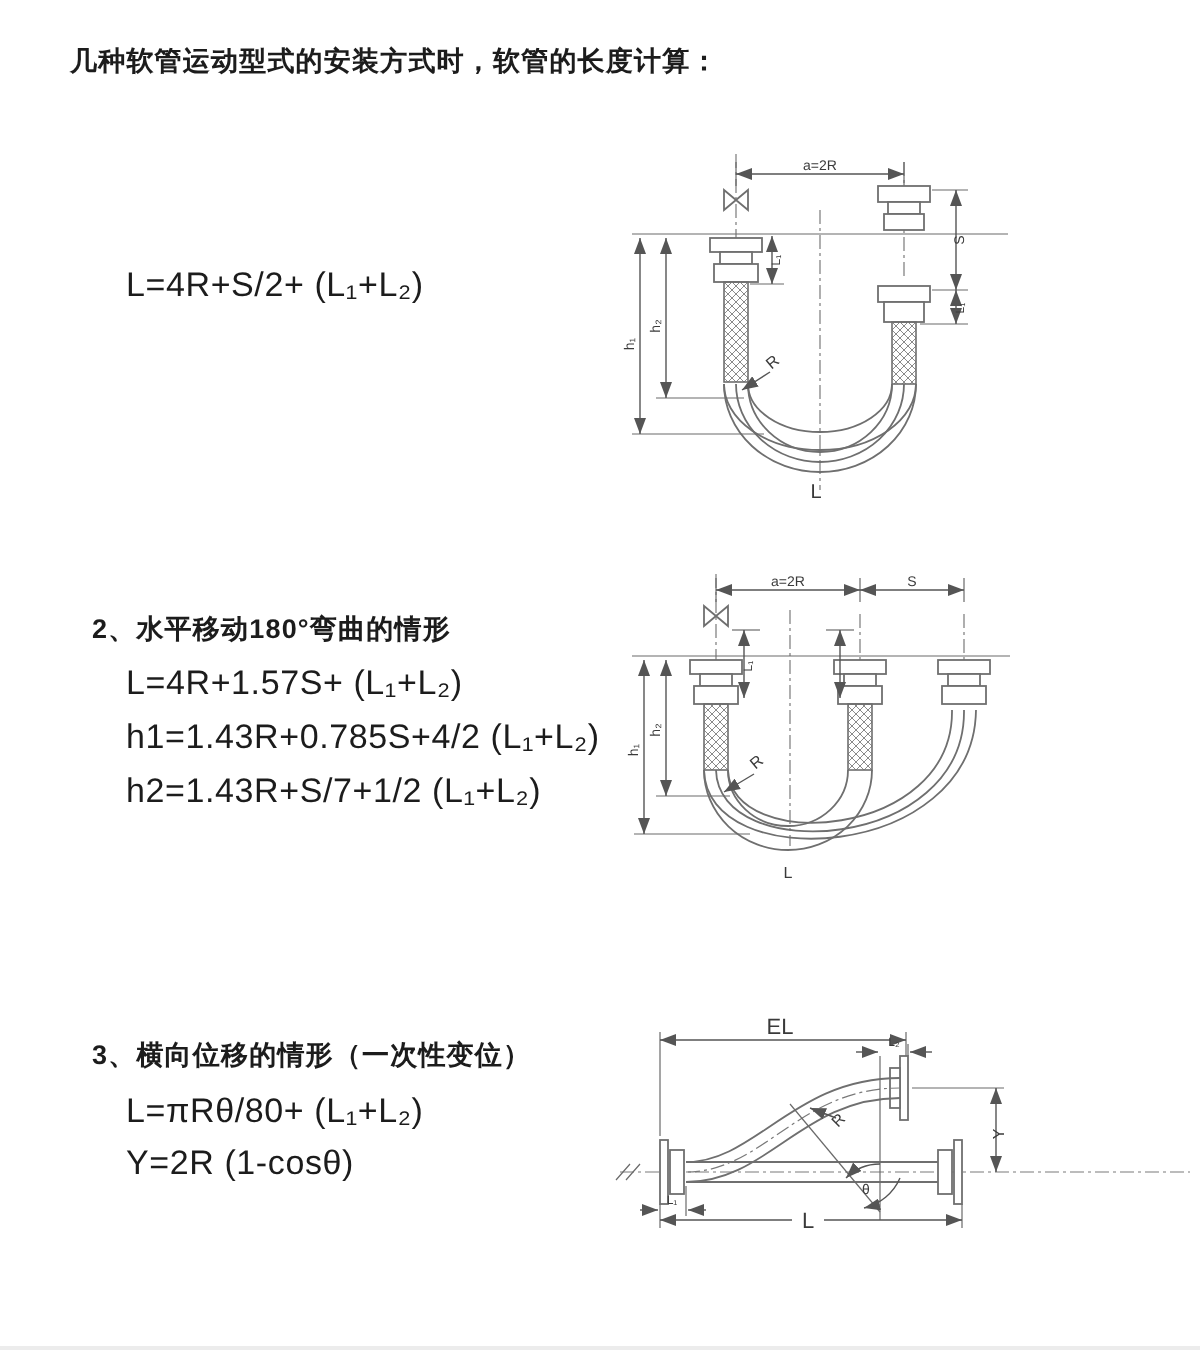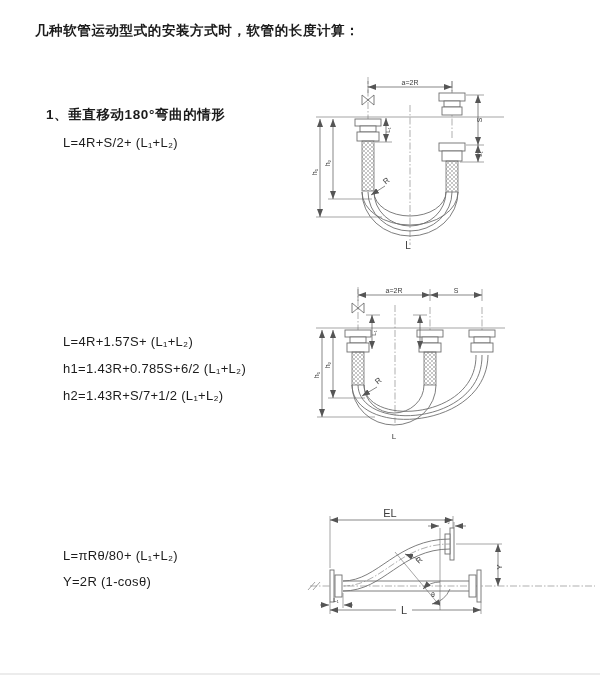--- a/index.html
+++ b/index.html
@@ -8,52 +8,53 @@
     font-family:"Liberation Sans","DejaVu Sans",sans-serif;color:#1c1c1c;
     overflow:hidden;
   }
   .doc-title{
     position:absolute;left:35px;top:22px;
     font-size:13.5px;font-weight:bold;letter-spacing:.6px;white-space:nowrap;
   }
   .sec-heading{
     position:absolute;font-size:13.5px;font-weight:bold;letter-spacing:.6px;white-space:nowrap;
   }
-  .formula-block{position:absolute;font-size:13px;letter-spacing:.3px;}
+  .formula-block{position:absolute;font-size:17px;letter-spacing:.3px;}
   .formula{white-space:nowrap;}
   .fb1 .formula{height:26.5px;line-height:26.5px;}
   .fb2 .formula{height:27px;line-height:27px;}
   .fb3 .formula{height:26px;line-height:26px;}
   svg{position:absolute;overflow:visible;}
   svg text{fill:#3a3a3a;font-family:"Liberation Sans","DejaVu Sans",sans-serif;}
   .geo{stroke:#6f6f6f;stroke-width:.9;fill:none;}
   .fit{stroke:#6f6f6f;stroke-width:.9;fill:#ffffff;}
   .dim{stroke:#555;stroke-width:.7;fill:none;}
   .cl{stroke:#7a7a7a;stroke-width:.6;fill:none;stroke-dasharray:7 2 1.5 2;}
   .ext{stroke:#6a6a6a;stroke-width:.6;fill:none;}
   .page-edge{position:absolute;left:0;bottom:0;width:100%;height:2px;background:#ececec;}
 </style>
 </head>
 <body>
 
 <div class="page">
 
   <div class="doc-title">几种软管运动型式的安装方式时，软管的长度计算：</div>
 
-  <div class="sec-heading" style="left:46px;top:106px">1、垂直移动180°弯曲的情形</div>
   <div class="formula-block fb1" style="left:63px;top:130px">
     <div class="formula">L=4R+S/2+ (L₁+L₂)</div>
   </div>
 
+  <div class="sec-heading" style="left:46px;top:306px">2、水平移动180°弯曲的情形</div>
   <div class="formula-block fb2" style="left:63px;top:328px">
     <div class="formula">L=4R+1.57S+ (L₁+L₂)</div>
-    <div class="formula">h1=1.43R+0.785S+6/2 (L₁+L₂)</div>
+    <div class="formula">h1=1.43R+0.785S+4/2 (L₁+L₂)</div>
     <div class="formula">h2=1.43R+S/7+1/2 (L₁+L₂)</div>
   </div>
 
+  <div class="sec-heading" style="left:46px;top:519px">3、横向位移的情形（一次性变位）</div>
   <div class="formula-block fb3" style="left:63px;top:543px">
     <div class="formula">L=πRθ/80+ (L₁+L₂)</div>
     <div class="formula">Y=2R (1-cosθ)</div>
   </div>
 
   <svg style="left:312px;top:75px" width="288" height="182" viewBox="0 0 288 182">
     <defs>
       <marker id="ar1" markerUnits="userSpaceOnUse" markerWidth="9" markerHeight="6" refX="8" refY="3" orient="auto-start-reverse">
         <path d="M0,0 L8,3 L0,6 Z" fill="#555"></path>
       </marker>

